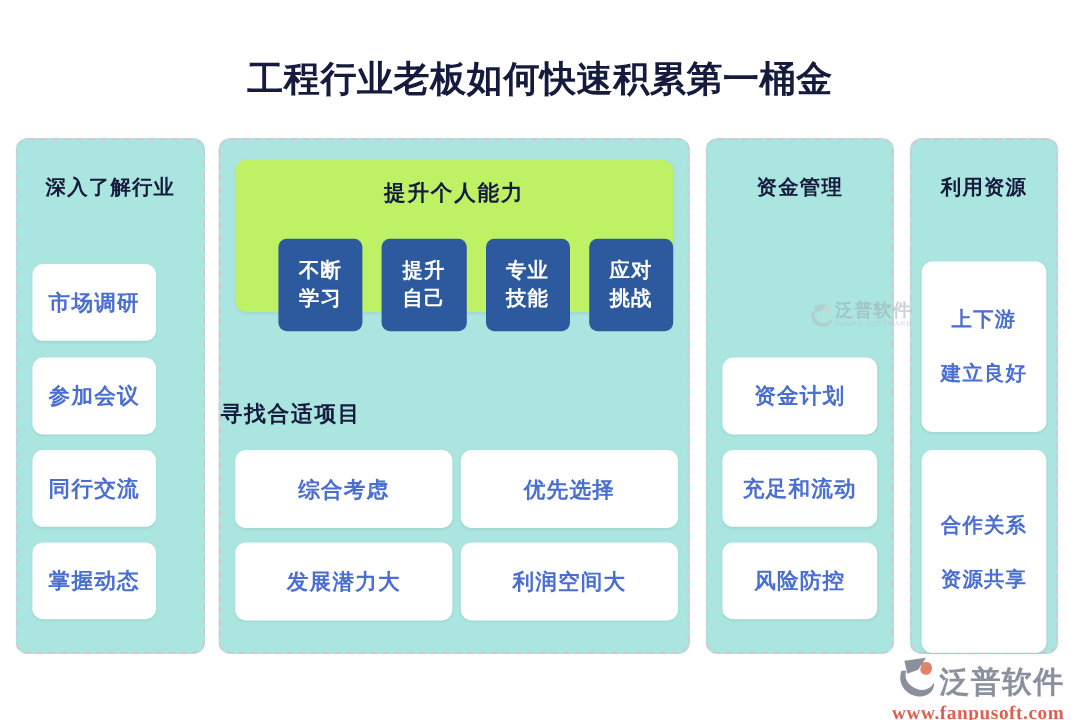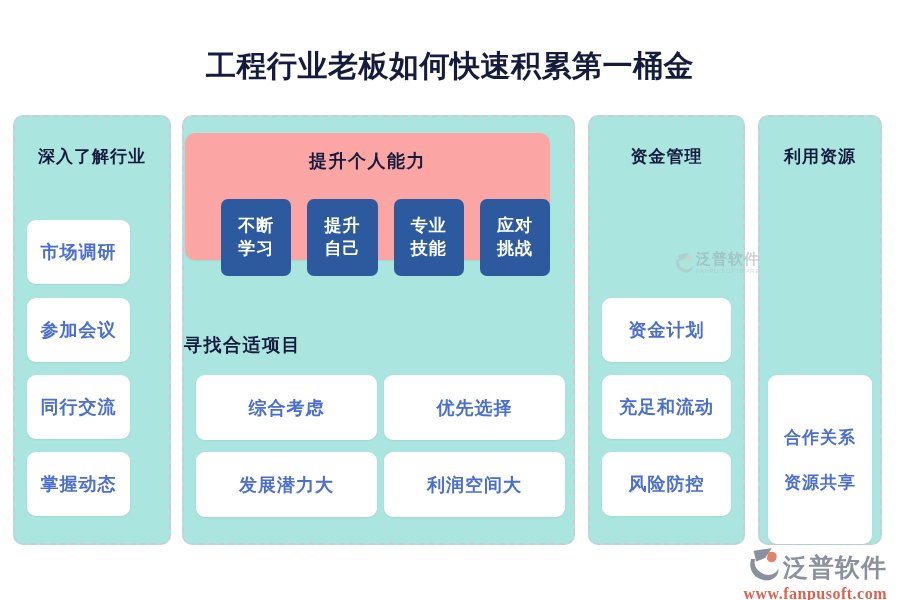--- a/index.html
+++ b/index.html
@@ -29,22 +29,22 @@
     display:flex;align-items:center;justify-content:center;
     color:#4a6ed2;font-weight:bold;font-size:18px;
     box-shadow:0 1px 2px rgba(0,0,0,0.06);letter-spacing:1px;
   }
   .side-card{left:12px;width:130px;height:64px;}
   #panel-1 .side-card{width:103px;}
   #panel-3 .side-card{width:129px;}
   .ct1{top:103px}.ct2{top:181px}.ct3{top:258px}.ct4{top:335px}
   
   .big-card{
-    position:absolute;left:1px;top:16px;width:365px;height:127px;
-    background:#fca5a5;border-radius:10px;box-shadow:0 1px 2px rgba(0,0,0,0.06);
+    position:absolute;left:12px;top:16px;width:365px;height:127px;
+    background:#bef264;border-radius:10px;box-shadow:0 1px 2px rgba(0,0,0,0.06);
   }
   .big-card-header{
     padding-top:16px;text-align:center;font-size:18px;font-weight:bold;
     color:#151b3d;letter-spacing:1.5px;
   }
   .btn-row{display:flex;justify-content:center;gap:16px;margin-top:26px;margin-left:36px;}
   .blue-btn{
     width:82px;height:77px;background:#2d5a9e;border-radius:7px;
     color:#ffffff;font-weight:bold;font-size:17px;line-height:1.35;
     display:flex;flex-direction:column;align-items:center;justify-content:center;
@@ -125,20 +125,24 @@
 
   <div class="panel" id="panel-3">
     <div class="panel-header">资金管理</div>
     <div class="card side-card ct2">资金计划</div>
     <div class="card side-card ct3">充足和流动</div>
     <div class="card side-card ct4">风险防控</div>
   </div>
 
   <div class="panel" id="panel-4">
     <div class="panel-header">利用资源</div>
+    <div class="card tall-card tc1">
+      <span>上下游</span>
+      <span>建立良好</span>
+    </div>
     <div class="card tall-card tc2">
       <span>合作关系</span>
       <span>资源共享</span>
     </div>
   </div>
 
   <div class="watermark">
     <span>
       <svg width="20" height="25" viewBox="0 0 40 44">
         <path d="M8,4 L30,1 L22,13 L11,17 Z" fill="#b3bcc4"></path>

